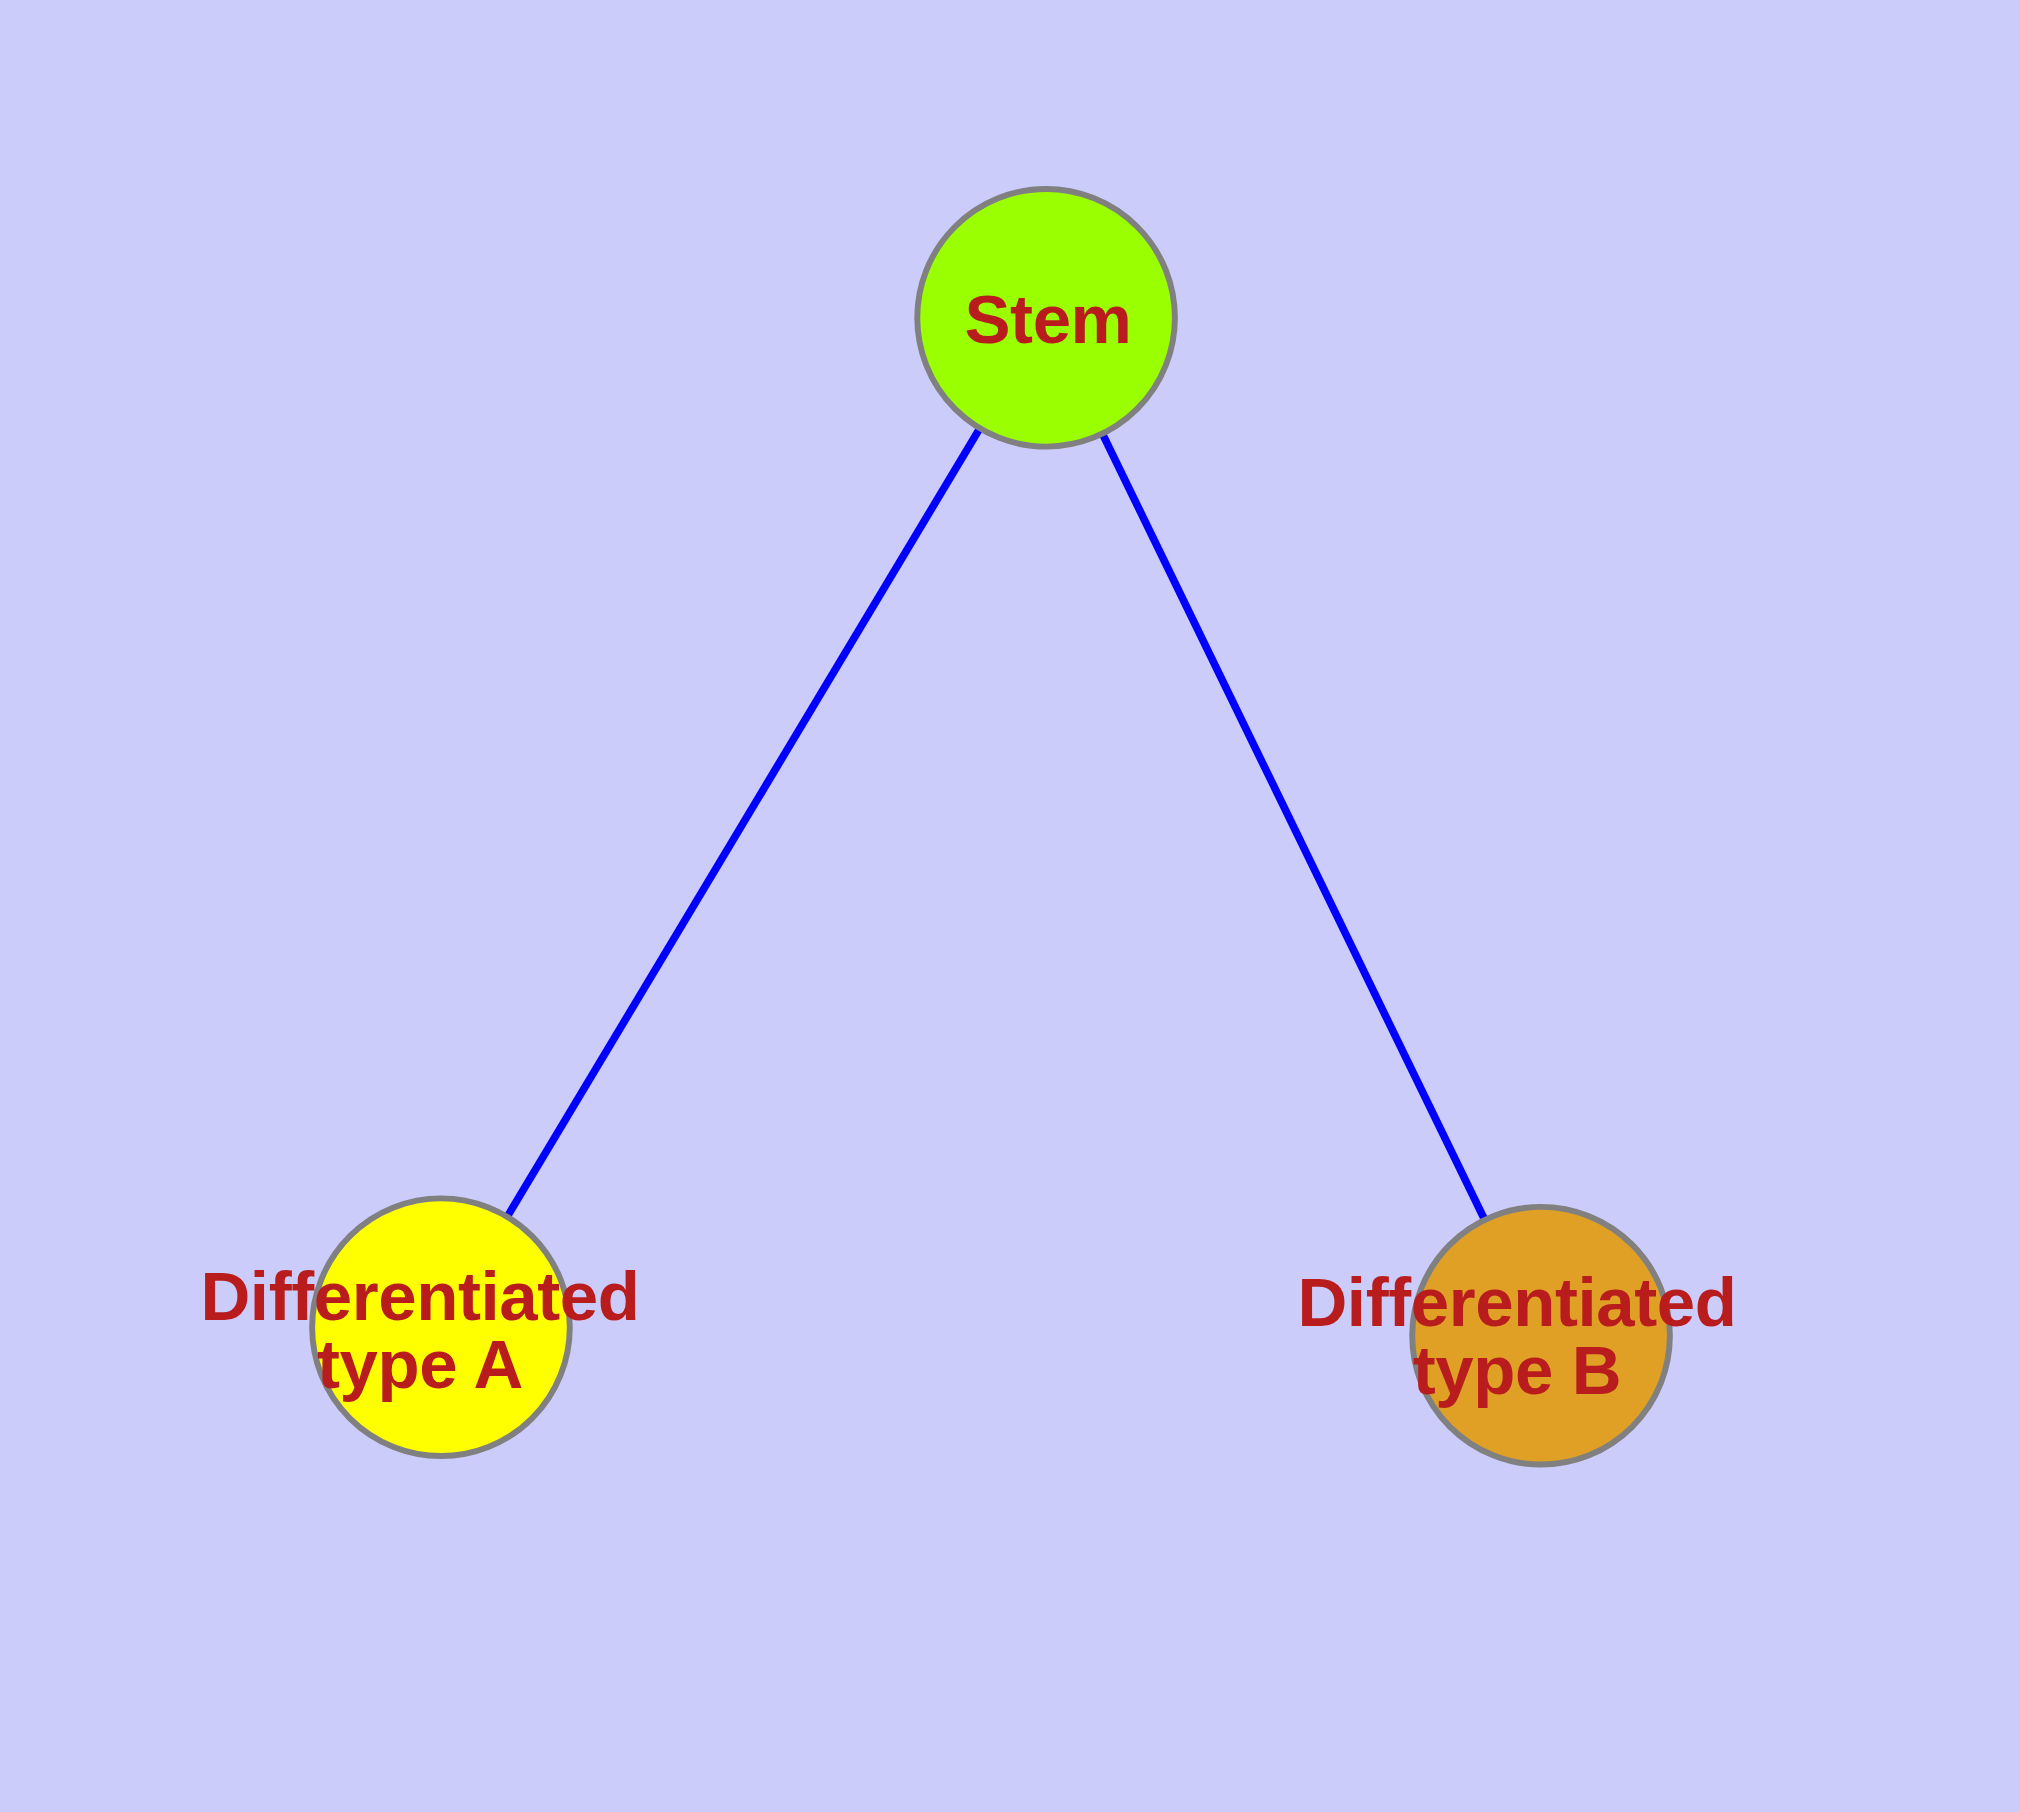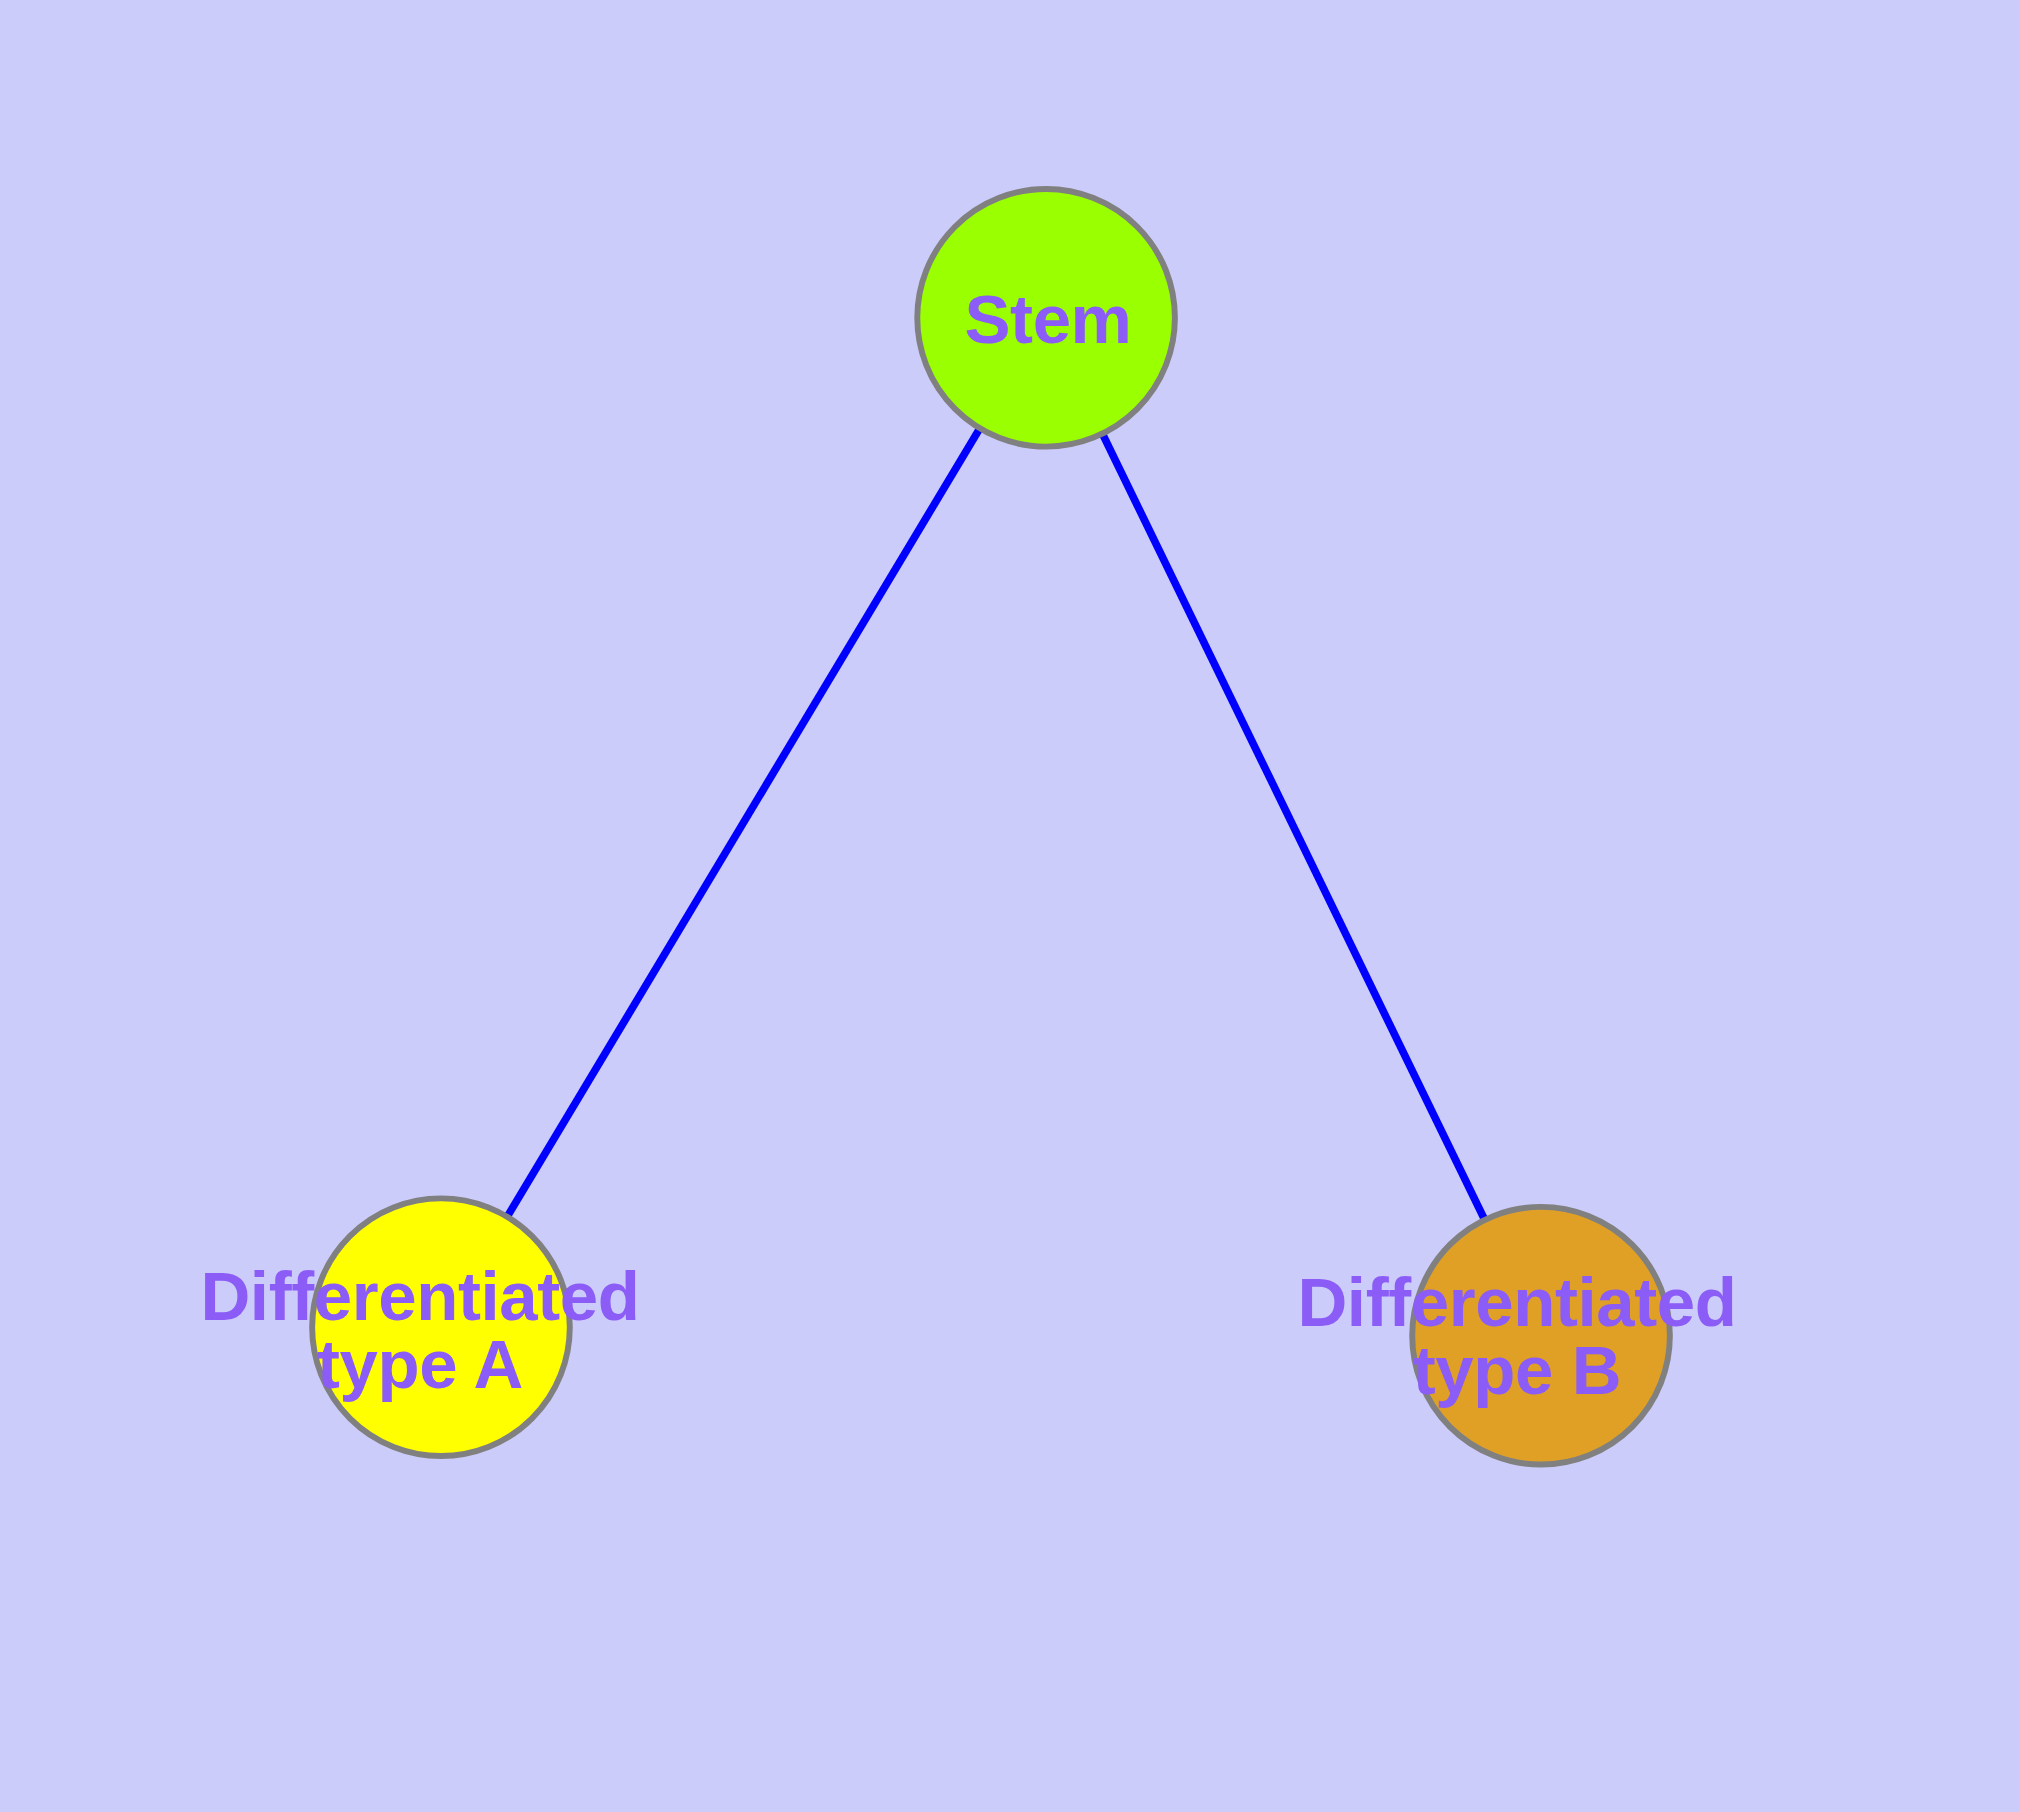--- a/index.html
+++ b/index.html
@@ -24,21 +24,21 @@
   }
   #graph-svg {
     position: absolute;
     left: 0;
     top: 0;
     width: 2021px;
     height: 1812px;
   }
   .node-label {
     position: absolute;
-    color: #8b5cf6;
+    color: #b91c1c;
     font-weight: bold;
     font-size: 69px;
     line-height: 0.99em;
     text-align: center;
     white-space: pre;
     letter-spacing: -0.4px;
     transform: translate(-50%, -50%);
     pointer-events: none;
   }
 </style>

